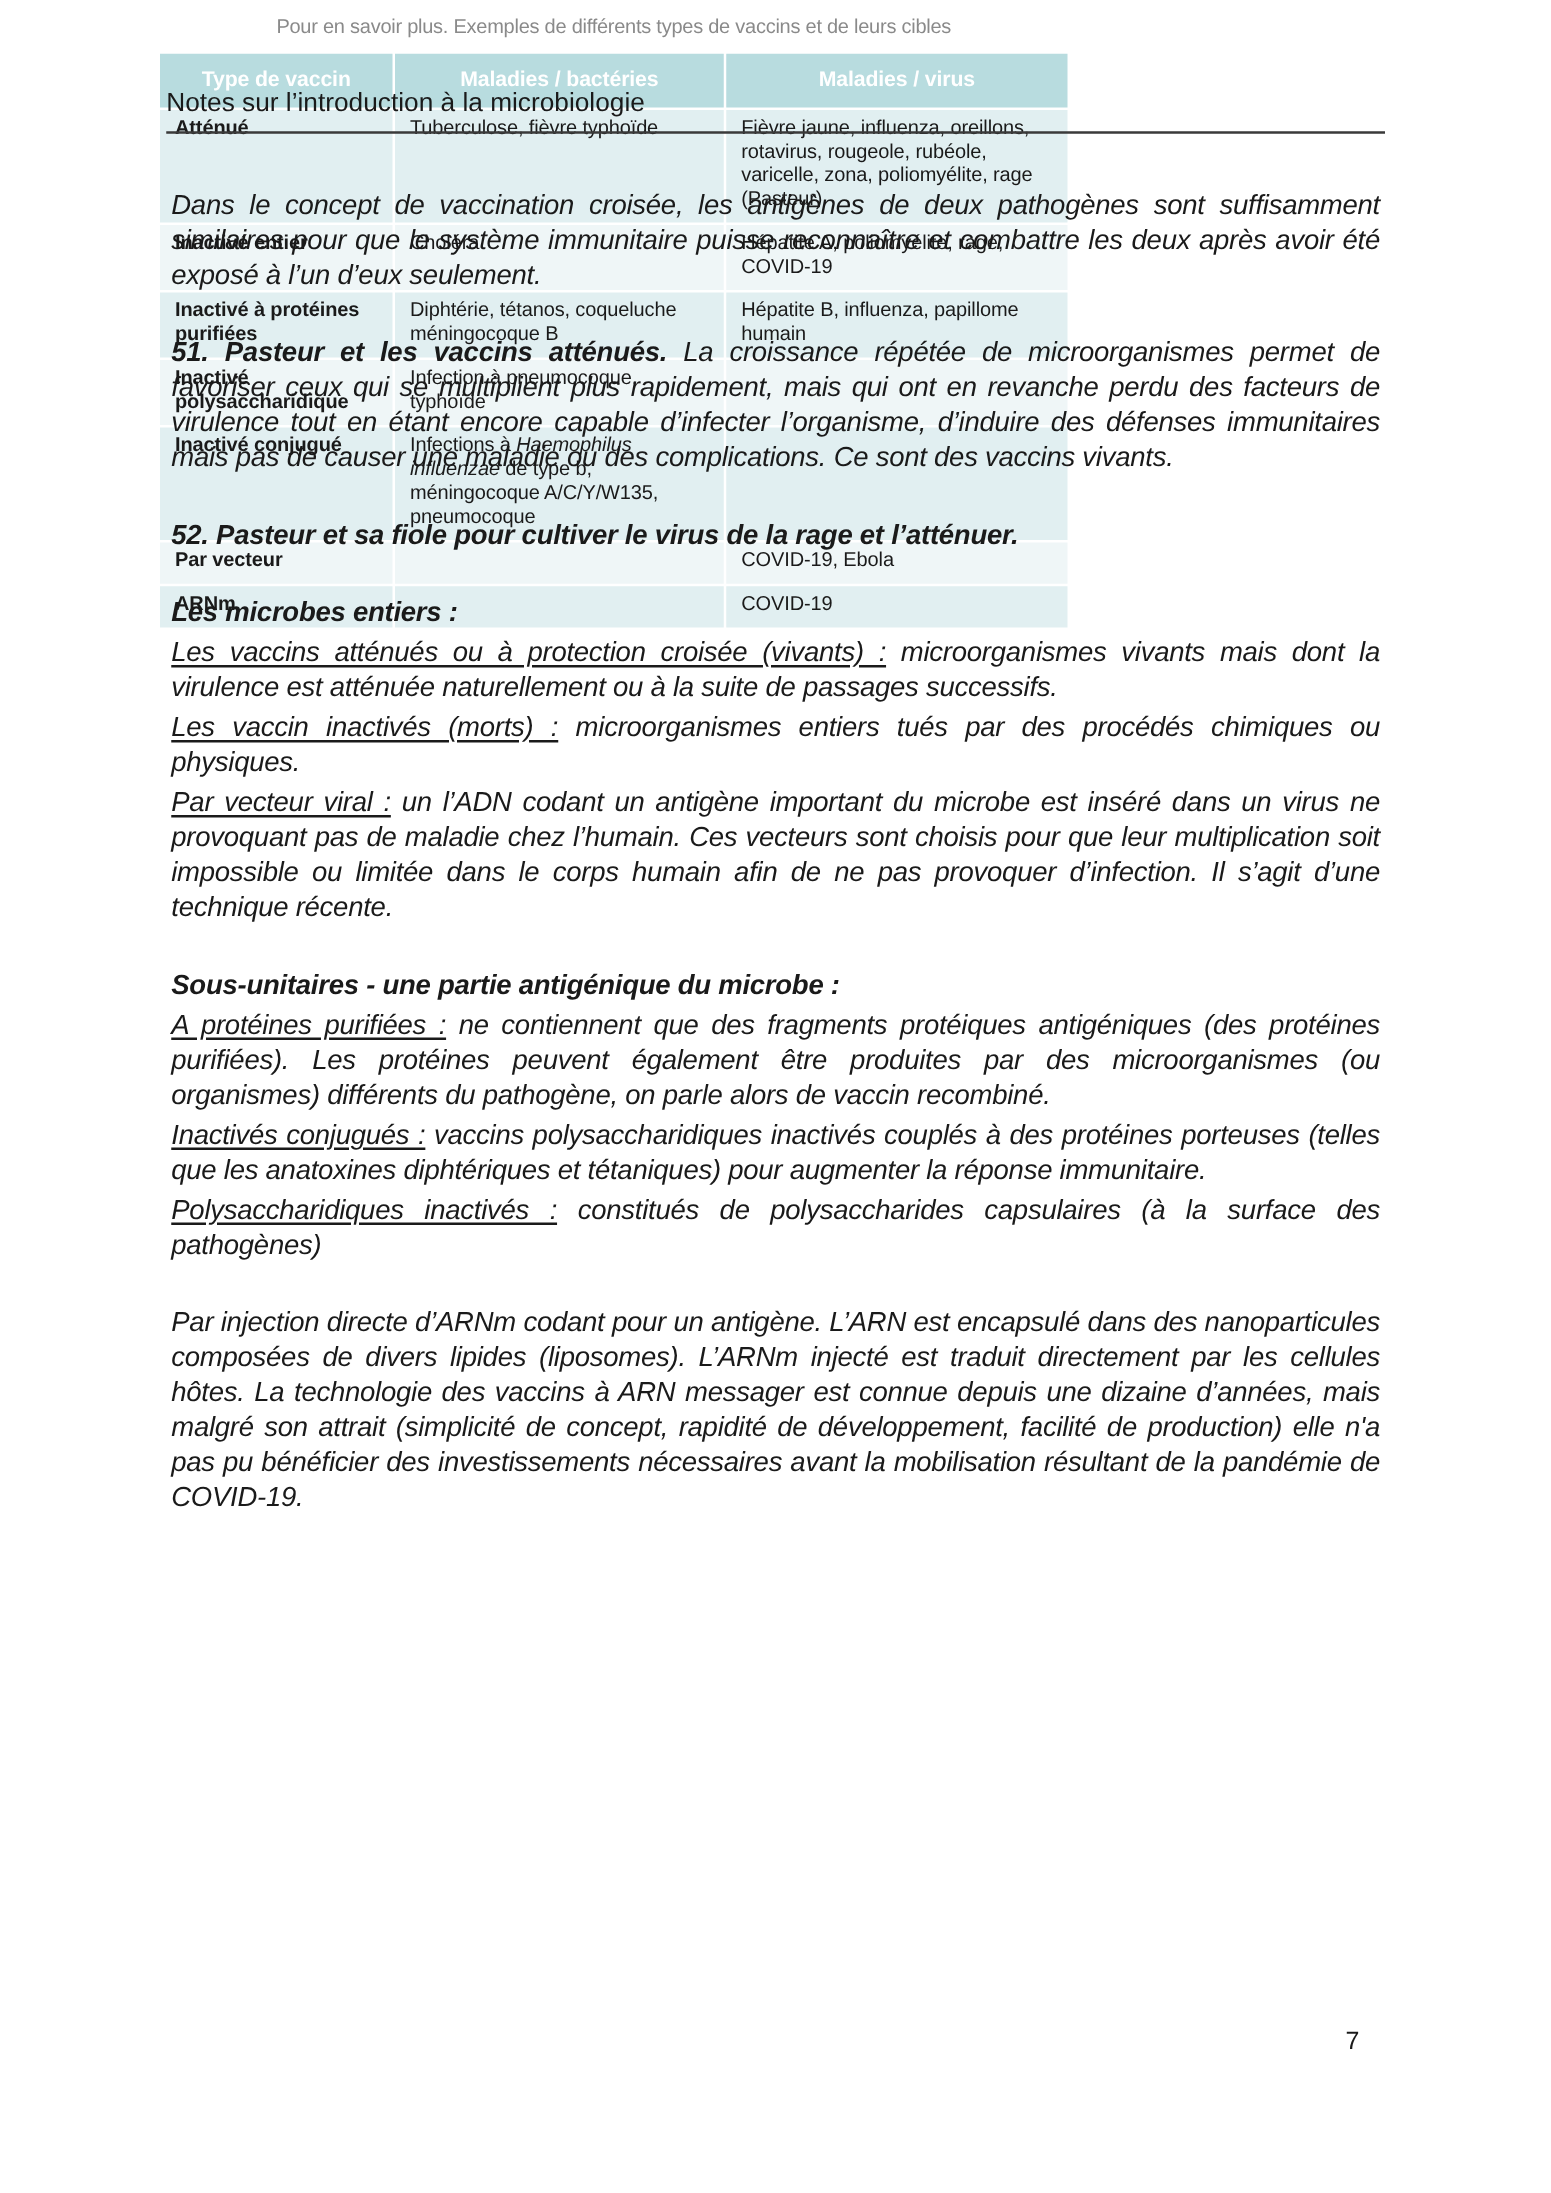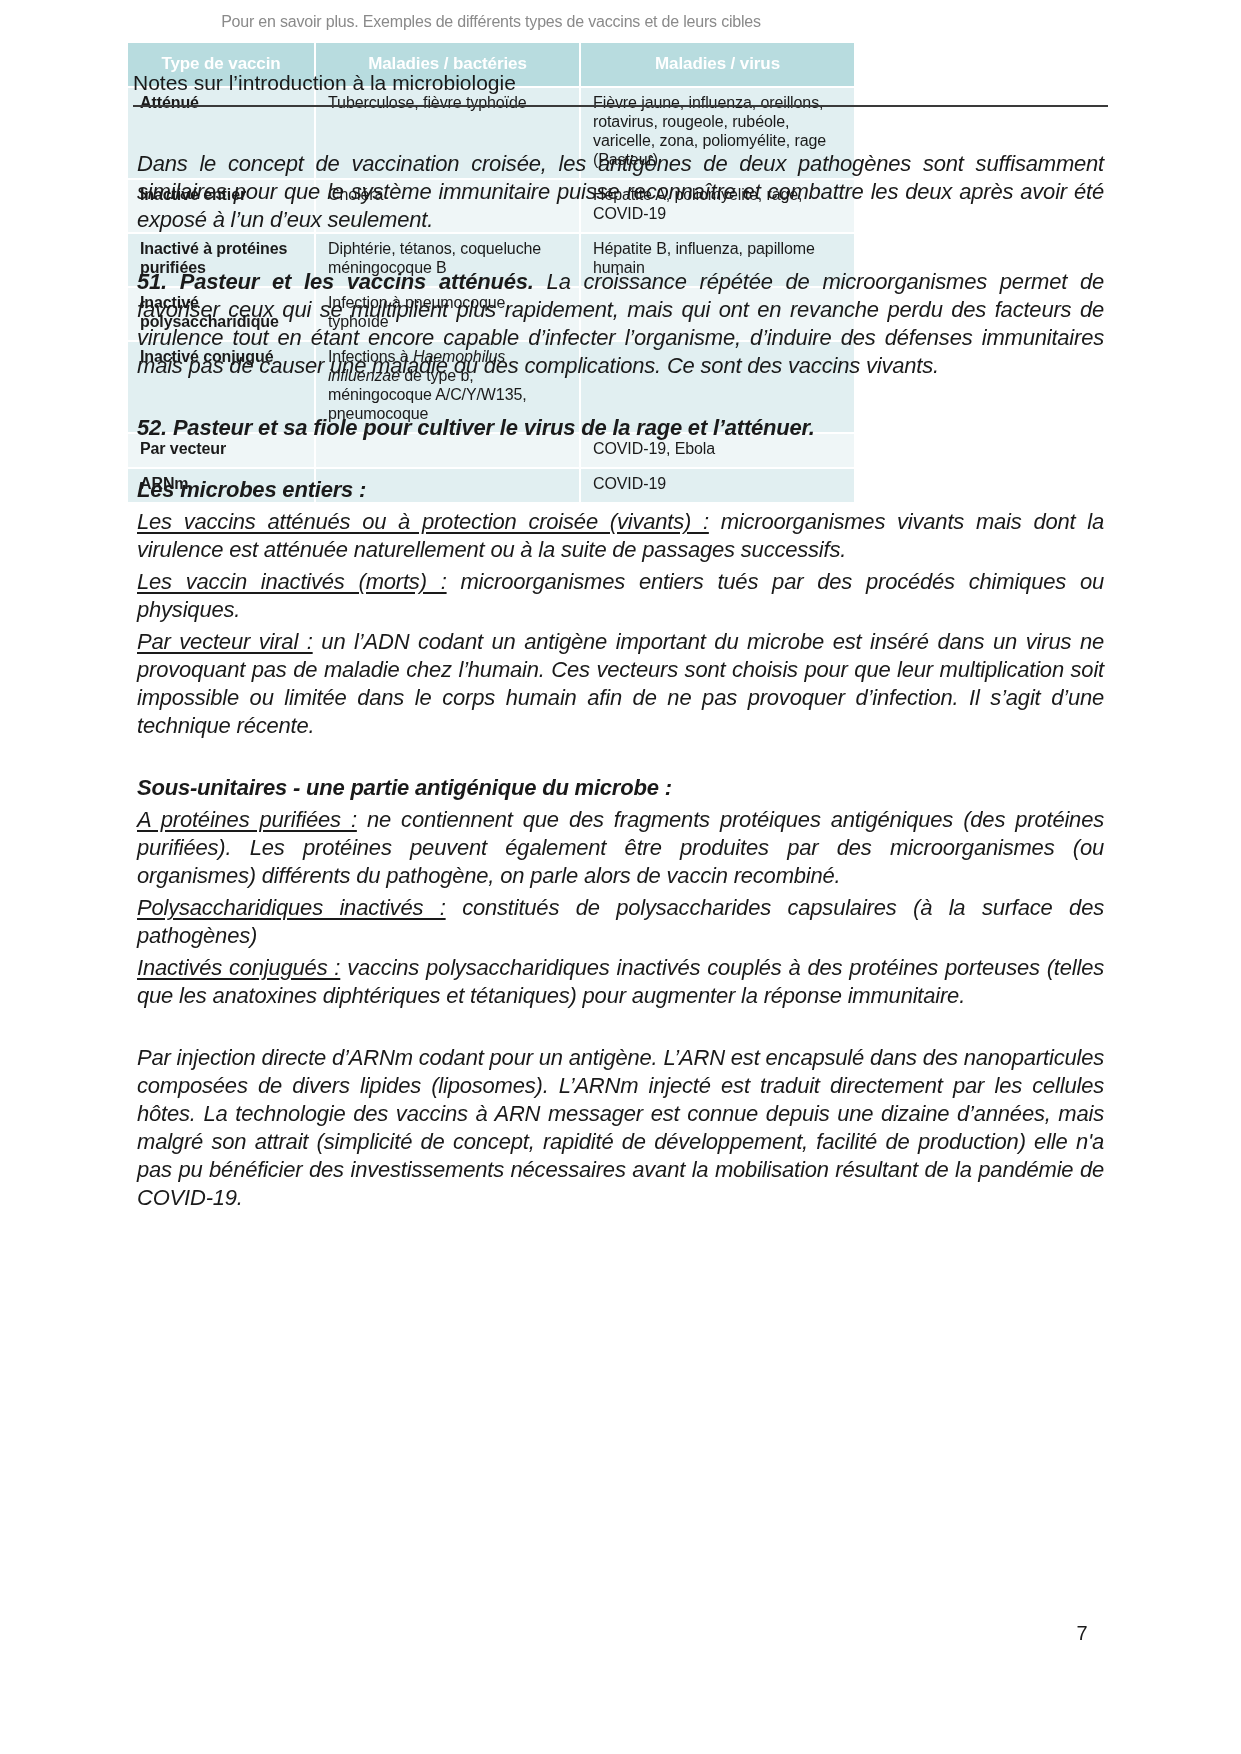--- a/index.html
+++ b/index.html
@@ -76,22 +76,22 @@
     <div class="sp"></div>
     <p class="para"><span class="b">52. Pasteur et sa fiole pour cultiver le virus de la rage et l’atténuer.</span></p>
     <div class="sp"></div>
     <p class="para"><span class="b">Les microbes entiers :</span></p>
     <p class="para"><span class="u">Les vaccins atténués ou à protection croisée (vivants) :</span><span> microorganismes vivants mais dont la virulence est atténuée naturellement ou à la suite de passages successifs.</span></p>
     <p class="para"><span class="u">Les vaccin inactivés (morts) :</span><span> microorganismes entiers tués par des procédés chimiques ou physiques.</span></p>
     <p class="para"><span class="u">Par vecteur viral :</span><span> un l’ADN codant un antigène important du microbe est inséré dans un virus ne provoquant pas de maladie chez l’humain. Ces vecteurs sont choisis pour que leur multiplication soit impossible ou limitée dans le corps humain afin de ne pas provoquer d’infection. Il s’agit d’une technique récente.</span></p>
     <div class="sp"></div>
     <p class="para"><span class="b">Sous-unitaires - une partie antigénique du microbe :</span></p>
     <p class="para"><span class="u">A protéines purifiées :</span><span> ne contiennent que des fragments protéiques antigéniques (des protéines purifiées). Les protéines peuvent également être produites par des microorganismes (ou organismes) différents du pathogène, on parle alors de vaccin recombiné.</span></p>
+    <p class="para"><span class="u">Inactivés conjugués :</span><span> vaccins polysaccharidiques inactivés couplés à des protéines porteuses (telles que les anatoxines diphtériques et tétaniques) pour augmenter la réponse immunitaire.</span></p>
     <p class="para"><span class="u">Polysaccharidiques inactivés :</span><span> constitués de polysaccharides capsulaires (à la surface des pathogènes)</span></p>
-    <p class="para"><span class="u">Inactivés conjugués :</span><span> vaccins polysaccharidiques inactivés couplés à des protéines porteuses (telles que les anatoxines diphtériques et tétaniques) pour augmenter la réponse immunitaire.</span></p>
     <div class="sp"></div>
     <p class="para"><span>Par injection directe d’ARNm codant pour un antigène. L’ARN est encapsulé dans des nanoparticules composées de divers lipides (liposomes). L’ARNm injecté est traduit directement par les cellules hôtes. La technologie des vaccins à ARN messager est connue depuis une dizaine d’années, mais malgré son attrait (simplicité de concept, rapidité de développement, facilité de production) elle n'a pas pu bénéficier des investissements nécessaires avant la mobilisation résultant de la pandémie de COVID-19.</span></p>
   </main>
 
 <section>
   <div class="table-caption">Pour en savoir plus. Exemples de différents types de vaccins et de leurs cibles</div>
   <table class="vax">
     <colgroup>
       <col class="c1">
         <col class="c2">

